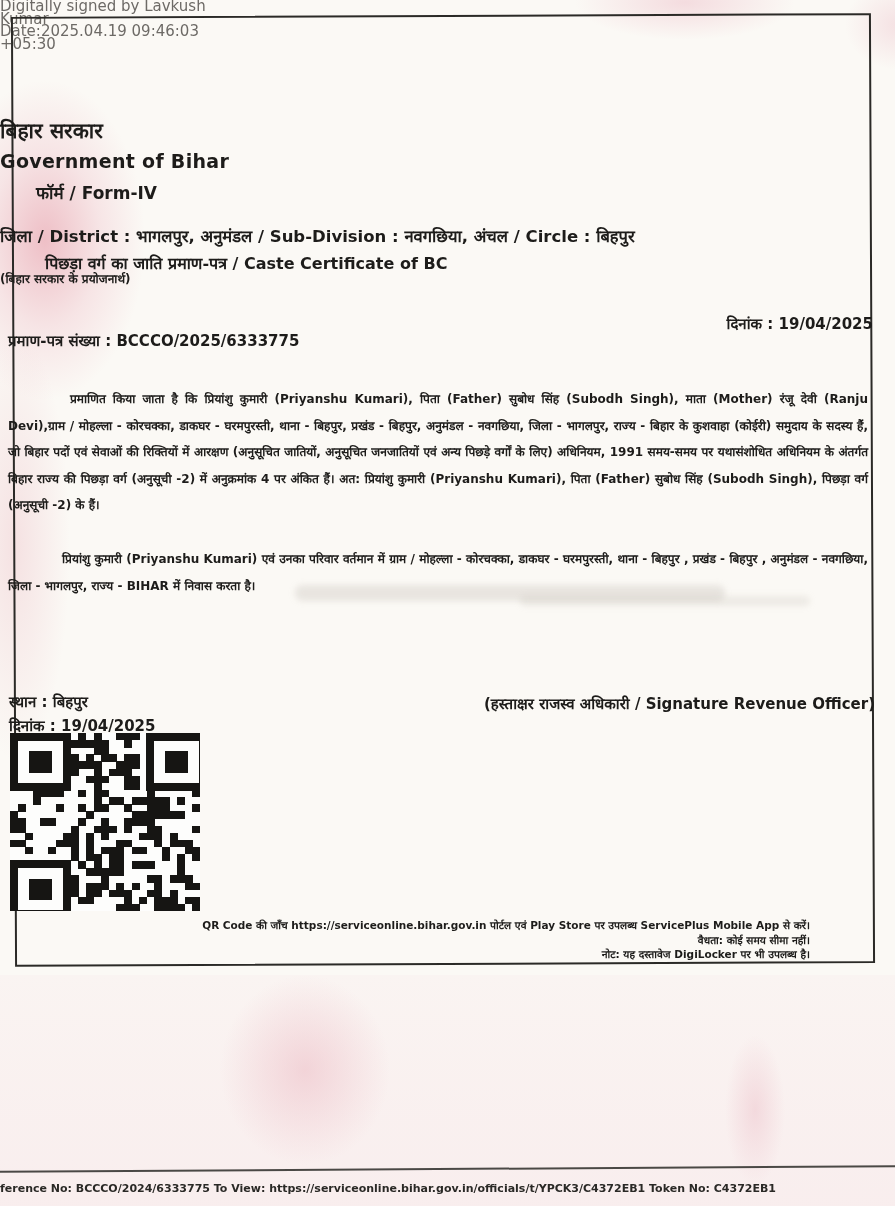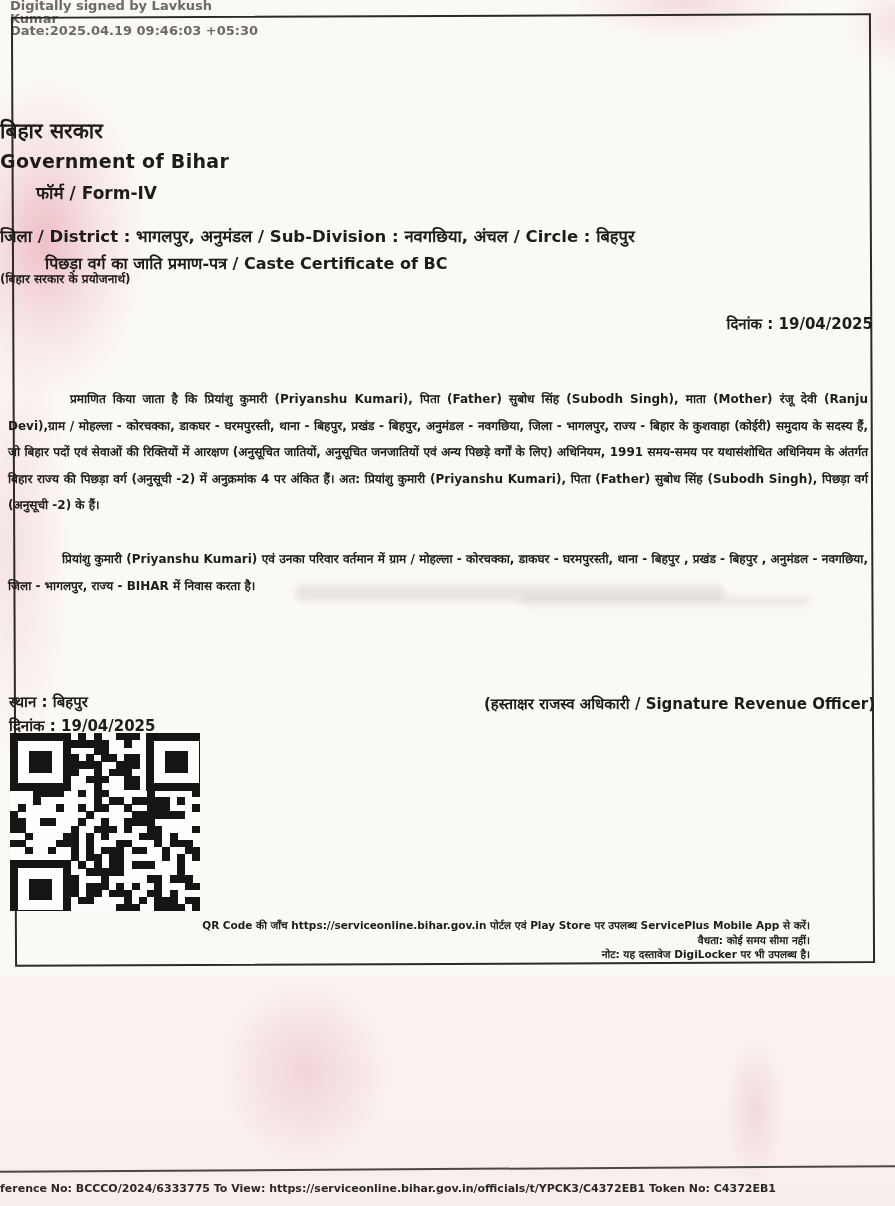--- a/index.html
+++ b/index.html
@@ -56,22 +56,22 @@
   .para{
     left:8px;width:860px;
     font-size:12px;line-height:26.5px;
     text-align:justify;
   }
   .para1{top:386px;text-indent:62px;}
   .para2{top:546px;text-indent:54px;}
 
   .digi-sig{
     top:635px;left:638px;width:250px;
-    font-size:13px;line-height:12.5px;
-    color:#6d6a66;font-weight:700;padding-left:10px;
+    font-size:15px;line-height:12.5px;
+    color:#6d6a66;font-weight:400;
   }
   .place-line{top:691px;left:9px;font-size:15px;}
   .date-bottom{top:715px;left:9px;font-size:15px;}
   .officer-line{top:693px;right:20px;font-size:15px;}
 
   
   .qr-wrap{
     position:absolute;left:10px;top:733px;width:190px;height:178px;
     background:#fdfdfc;
   }
@@ -112,20 +112,21 @@
   <div class="cert-box"></div>
 
   <div class="t center title-hi">बिहार सरकार</div>
   <div class="t center title-en">Government of Bihar</div>
   <div class="t center form-line">फॉर्म / Form-IV</div>
   <div class="t center district-line">जिला / District : भागलपुर, अनुमंडल / Sub-Division : नवगछिया, अंचल / Circle : बिहपुर</div>
   <div class="t center cert-title">पिछड़ा वर्ग का जाति प्रमाण-पत्र / Caste Certificate of BC</div>
   <div class="t center purpose-line">(बिहार सरकार के प्रयोजनार्थ)</div>
 
   <div class="t date-top">दिनांक : 19/04/2025</div>
+  <div class="t certno">प्रमाण-पत्र संख्या : BCCCO/2025/6333775</div>
 
   <div class="t para para1">प्रमाणित किया जाता है कि प्रियांशु कुमारी (Priyanshu Kumari), पिता (Father) सुबोध सिंह (Subodh Singh), माता (Mother) रंजू देवी (Ranju Devi),ग्राम / मोहल्ला - कोरचक्का, डाकघर - घरमपुरस्ती, थाना - बिहपुर, प्रखंड - बिहपुर, अनुमंडल - नवगछिया, जिला - भागलपुर, राज्य - बिहार के कुशवाहा (कोईरी) समुदाय के सदस्य हैं, जो बिहार पदों एवं सेवाओं की रिक्तियों में आरक्षण (अनुसूचित जातियों, अनुसूचित जनजातियों एवं अन्य पिछड़े वर्गों के लिए) अधिनियम, 1991 समय-समय पर यथासंशोधित अधिनियम के अंतर्गत बिहार राज्य की पिछड़ा वर्ग (अनुसूची -2) में अनुक्रमांक 4 पर अंकित हैं। अत: प्रियांशु कुमारी (Priyanshu Kumari), पिता (Father) सुबोध सिंह (Subodh Singh), पिछड़ा वर्ग (अनुसूची -2) के हैं।</div>
   <div class="t para para2">प्रियांशु कुमारी (Priyanshu Kumari) एवं उनका परिवार वर्तमान में ग्राम / मोहल्ला - कोरचक्का, डाकघर - घरमपुरस्ती, थाना - बिहपुर , प्रखंड - बिहपुर , अनुमंडल - नवगछिया, जिला - भागलपुर, राज्य - BIHAR में निवास करता है।</div>
 
   <div class="digi-sig">
     <div>Digitally signed by Lavkush Kumar</div>
     <div>Date:2025.04.19 09:46:03 +05:30</div>
   </div>
 
   <div class="t place-line">स्थान : बिहपुर</div>

